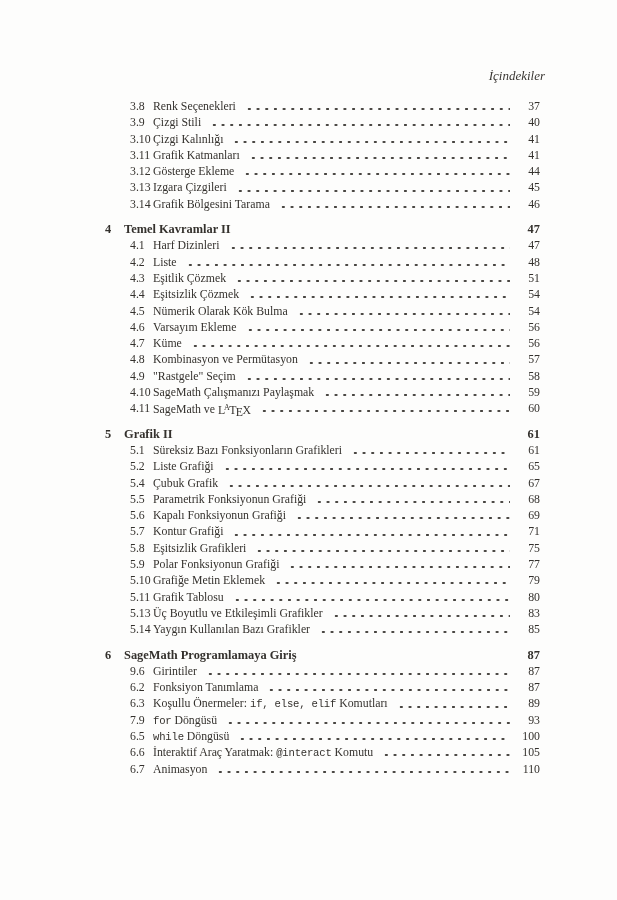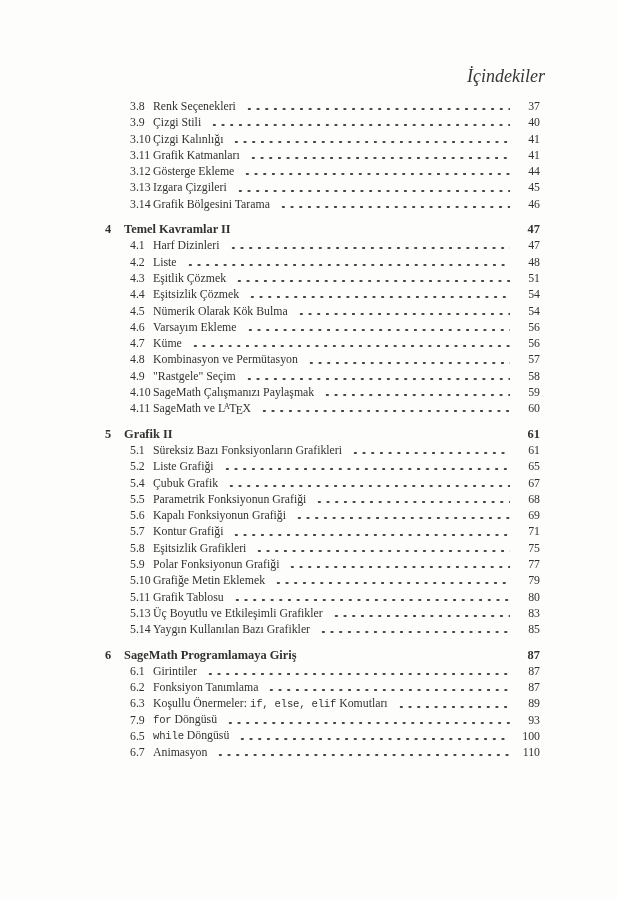--- a/index.html
+++ b/index.html
@@ -16,33 +16,33 @@
     color: #34312d;
     overflow: hidden;
   }
   .running-header {
     position: absolute;
     top: 68px;
     left: 105px;
     right: 72px;
     text-align: right;
     font-style: italic;
-    font-size: 18px;
+    font-size: 13px;
     line-height: 16px;
     color: #3a3733;
   }
   .toc {
     position: absolute;
     top: 98px;
     left: 105px;
     right: 77px; 
   }
   .row {
     display: flex;
-    align-items: center;
+    align-items: flex-start;
     height: 16.3px;
     line-height: 16.3px;
     font-size: 11.8px;
     white-space: nowrap;
   }
   .row.chapter {
     font-weight: bold;
     font-size: 12.4px;
     margin-top: 9px;
   }
@@ -281,21 +281,21 @@
         <span class="leader"></span>
         <span class="pageno">85</span>
       </div>
       <div class="row chapter">
         <span class="num">6</span>
         <span class="label">SageMath Programlamaya Giriş</span>
         <span class="spacer"></span>
         <span class="pageno">87</span>
       </div>
       <div class="row entry">
-        <span class="num">6.1</span>
+        <span class="num">9.6</span>
         <span class="label"><span class="t">Girintiler</span></span>
         <span class="leader"></span>
         <span class="pageno">87</span>
       </div>
       <div class="row entry">
         <span class="num">6.2</span>
         <span class="label"><span class="t">Fonksiyon Tanımlama</span></span>
         <span class="leader"></span>
         <span class="pageno">87</span>
       </div>
@@ -309,20 +309,26 @@
         <span class="num">7.9</span>
         <span class="label"><span class="code">for</span><span class="t"> Döngüsü</span></span>
         <span class="leader"></span>
         <span class="pageno">93</span>
       </div>
       <div class="row entry">
         <span class="num">6.5</span>
         <span class="label"><span class="code">while</span><span class="t"> Döngüsü</span></span>
         <span class="leader"></span>
         <span class="pageno">100</span>
+      </div>
+      <div class="row entry">
+        <span class="num">6.6</span>
+        <span class="label"><span class="t">İnteraktif Araç Yaratmak: </span><span class="code">@interact</span><span class="t"> Komutu</span></span>
+        <span class="leader"></span>
+        <span class="pageno">105</span>
       </div>
       <div class="row entry">
         <span class="num">6.7</span>
         <span class="label"><span class="t">Animasyon</span></span>
         <span class="leader"></span>
         <span class="pageno">110</span>
       </div>
     </main>
 </div>
 

